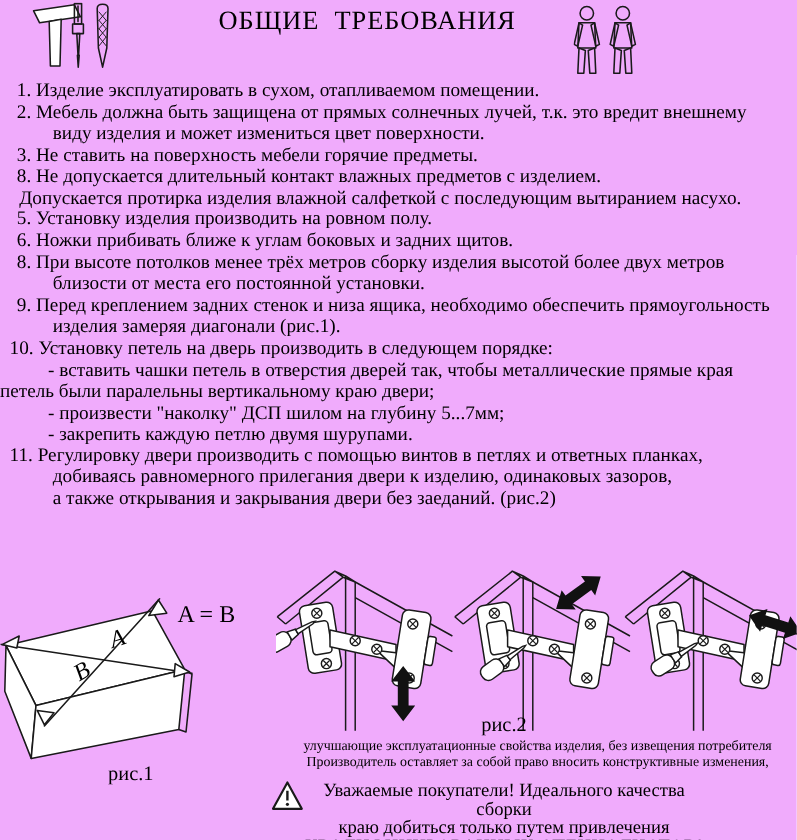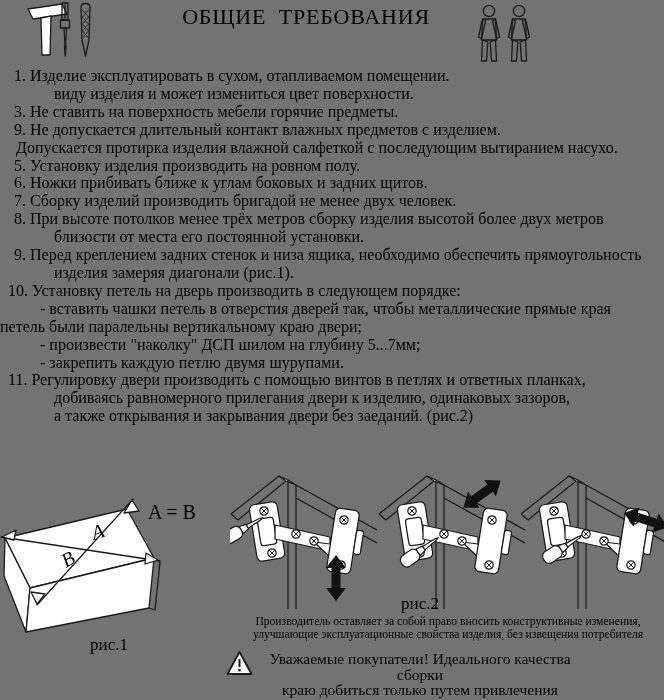--- a/index.html
+++ b/index.html
@@ -1,32 +1,32 @@
 <!DOCTYPE html>
 <html><head>
 <meta charset="utf-8">
 <style>
   html,body{margin:0;padding:0;background:#fff;}
   body{width:664px;height:700px;position:relative;overflow:hidden;
        font-family:"Liberation Serif", serif;color:#000;}
-  .page{position:absolute;inset:0;background:#737373;}
+  .page{position:absolute;inset:0;background:#f0abfc;}
   svg{display:block;}
   .stroke{stroke:#1a1a1a;fill:none;stroke-width:1.3;stroke-linejoin:round;stroke-linecap:round;}
 
   .title{position:absolute;top:4px;left:0;width:612px;text-align:center;
          font-size:22px;letter-spacing:0.8px;white-space:pre;}
 
   .tools-icon{position:absolute;left:24px;top:2px;}
   .persons-icon{position:absolute;left:478px;top:4px;}
 
   .req{position:absolute;top:67px;left:0;width:664px;font-size:16px;line-height:17.9px;}
   .req .ln{white-space:nowrap;}
   .i-n{padding-left:14px;}
   .i-nw{padding-left:8px;}
-  .i-c{padding-left:12px;margin-left:42px;}
+  .i-c{padding-left:44px;}
   .i-cs{padding-left:16px;}
   .i-d{padding-left:40px;}
   .i-dc{}
 
   .figbox{position:absolute;left:0;top:488px;}
   .abeq{position:absolute;left:148px;top:501px;font-size:20px;white-space:pre;}
   .cap{font-size:17px;text-align:center;}
   .cap1{position:absolute;left:78px;top:635px;width:62px;}
   .cap2{position:absolute;left:380px;top:594px;width:80px;}
 
@@ -120,27 +120,27 @@
         <polygon points="4.5,15 0.5,33 3.5,34.5 7.5,17"></polygon>
         <polygon points="17.5,15 21.5,33 18.5,34.5 14.5,17"></polygon>
         <polygon points="4.5,36 3.5,57 8.5,57 9.8,38"></polygon>
         <polygon points="12.2,38 13.5,57 18.5,57 17.5,36"></polygon>
       </g>
     </g>
   </svg>
 
   <div class="req" id="req-list">
       <div class="ln i-n">1. Изделие эксплуатировать в сухом, отапливаемом помещении.</div>
+      <div class="ln i-n">2. Мебель должна быть защищена от прямых солнечных лучей, т.к. это вредит внешнему</div>
       <div class="ln i-c">виду изделия и может измениться цвет поверхности.</div>
       <div class="ln i-n">3. Не ставить на поверхность мебели горячие предметы.</div>
-      <div class="ln i-n">9. Не допускается длительный контакт влажных предметов с изделием.</div>
+      <div class="ln i-n">8. Не допускается длительный контакт влажных предметов с изделием.</div>
       <div class="ln i-cs">Допускается протирка изделия влажной салфеткой с последующим вытиранием насухо.</div>
       <div class="ln i-n">5. Установку изделия производить на ровном полу.</div>
       <div class="ln i-n">6. Ножки прибивать ближе к углам боковых и задних щитов.</div>
-      <div class="ln i-n">7. Сборку изделий производить бригадой не менее двух человек.</div>
       <div class="ln i-n">8. При высоте потолков менее трёх метров сборку изделия высотой более двух метров</div>
       <div class="ln i-c">близости от места его постоянной установки.</div>
       <div class="ln i-n">9. Перед креплением задних стенок и низа ящика, необходимо обеспечить прямоугольность</div>
       <div class="ln i-c">изделия замеряя диагонали (рис.1).</div>
       <div class="ln i-nw">10. Установку петель на дверь производить в следующем порядке:</div>
       <div class="ln i-d">- вставить чашки петель в отверстия дверей так, чтобы металлические прямые края</div>
       <div class="ln i-dc">петель были паралельны вертикальному краю двери;</div>
       <div class="ln i-d">- произвести "наколку" ДСП шилом на глубину 5...7мм;</div>
       <div class="ln i-d">- закрепить каждую петлю двумя шурупами.</div>
       <div class="ln i-nw">11. Регулировку двери производить с помощью винтов в петлях и ответных планках,</div>
@@ -178,22 +178,22 @@
     <use href="#dblarrow" transform="translate(104,26) rotate(-36) translate(-23,0)"></use>
   </svg>
   <svg class="hinge3" width="144" height="142" viewBox="0 0 144 142">
     <use href="#hingeScene"></use>
     <use href="#sdriver" transform="translate(24,92) rotate(-33)"></use>
     <use href="#dblarrow" transform="translate(126,52) rotate(18) translate(-23,0)"></use>
   </svg>
   <div class="cap cap2">рис.2</div>
 
   <div class="note">
+    <div>улучшающие эксплуатационные свойства изделия, без извещения потребителя</div>
     <div>Производитель оставляет за собой право вносить конструктивные изменения,</div>
-    <div>улучшающие эксплуатационные свойства изделия, без извещения потребителя</div>
   </div>
 
   <svg class="warn-tri" width="27" height="26" viewBox="0 0 27 26">
     <polygon points="13.5,2 25.5,24 1.5,24" fill="#fff" stroke="#1a1a1a" stroke-width="1.8" stroke-linejoin="round"></polygon>
     <line x1="13.5" y1="9" x2="13.5" y2="17" stroke="#1a1a1a" stroke-width="2"></line>
     <circle cx="13.5" cy="20.3" r="1.3" fill="#1a1a1a"></circle>
   </svg>
   <div class="warn">
     <div class="w1">Уважаемые покупатели! Идеального качества сборки</div>
     <div class="w2">краю добиться только путем привлечения</div>

